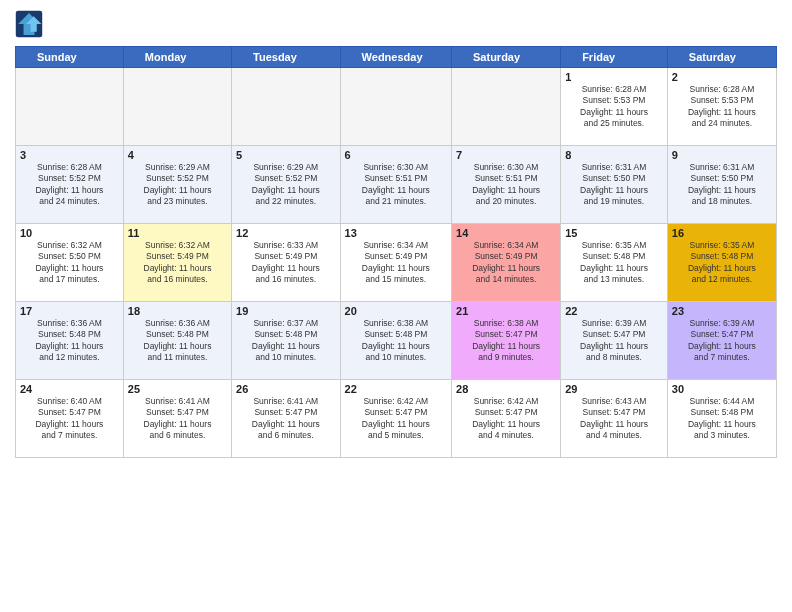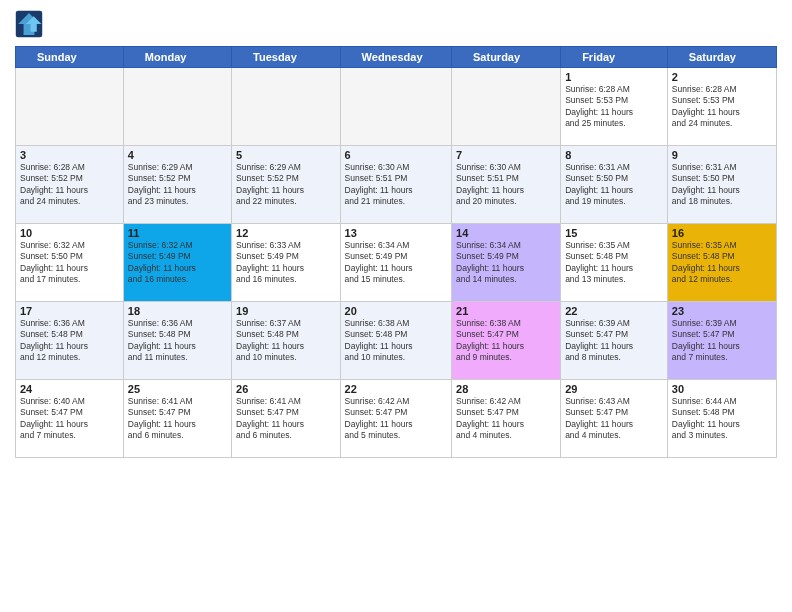--- a/index.html
+++ b/index.html
@@ -77,20 +77,21 @@
     .day-num {
       font-size: 11px;
       font-weight: bold;
       color: #222;
       margin-bottom: 1px;
     }
     .day-info {
       font-size: 8.5px;
       color: #333;
       line-height: 1.35;
+      text-align: center;
     }
     tr:nth-child(odd) td:not(.empty) {
       background: #fff;
     }
     tr:nth-child(even) td:not(.empty) {
       background: #f0f4fb;
     }
   </style>
 </head>
 <body>
@@ -200,42 +201,42 @@
           </td>
         </tr>
         <tr>
           <td style="background: rgb(255, 255, 255);">
             <div class="day-num">10</div>
             <div class="day-info" style="white-space: pre-line;">Sunrise: 6:32 AM
 Sunset: 5:50 PM
 Daylight: 11 hours
 and 17 minutes.</div>
           </td>
-          <td style="background: #0ea5e9;">
+          <td style="background: #fef9c3;">
             <div class="day-num">11</div>
             <div class="day-info" style="white-space: pre-line;">Sunrise: 6:32 AM
 Sunset: 5:49 PM
 Daylight: 11 hours
 and 16 minutes.</div>
           </td>
           <td style="background: rgb(255, 255, 255); border-radius: 8px;">
             <div class="day-num">12</div>
             <div class="day-info" style="white-space: pre-line;">Sunrise: 6:33 AM
 Sunset: 5:49 PM
 Daylight: 11 hours
 and 16 minutes.</div>
           </td>
           <td style="background: rgb(255, 255, 255);">
             <div class="day-num">13</div>
             <div class="day-info" style="white-space: pre-line;">Sunrise: 6:34 AM
 Sunset: 5:49 PM
 Daylight: 11 hours
 and 15 minutes.</div>
           </td>
-          <td style="background: #c4b5fd;">
+          <td style="background: #fca5a5;">
             <div class="day-num">14</div>
             <div class="day-info" style="white-space: pre-line;">Sunrise: 6:34 AM
 Sunset: 5:49 PM
 Daylight: 11 hours
 and 14 minutes.</div>
           </td>
           <td style="background: rgb(255, 255, 255); margin-top: 48px;">
             <div class="day-num">15</div>
             <div class="day-info" style="white-space: pre-line;">Sunrise: 6:35 AM
 Sunset: 5:48 PM

